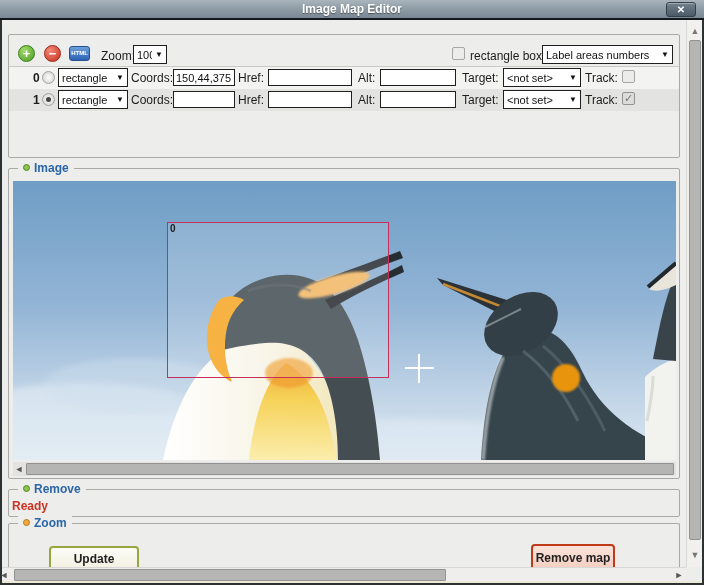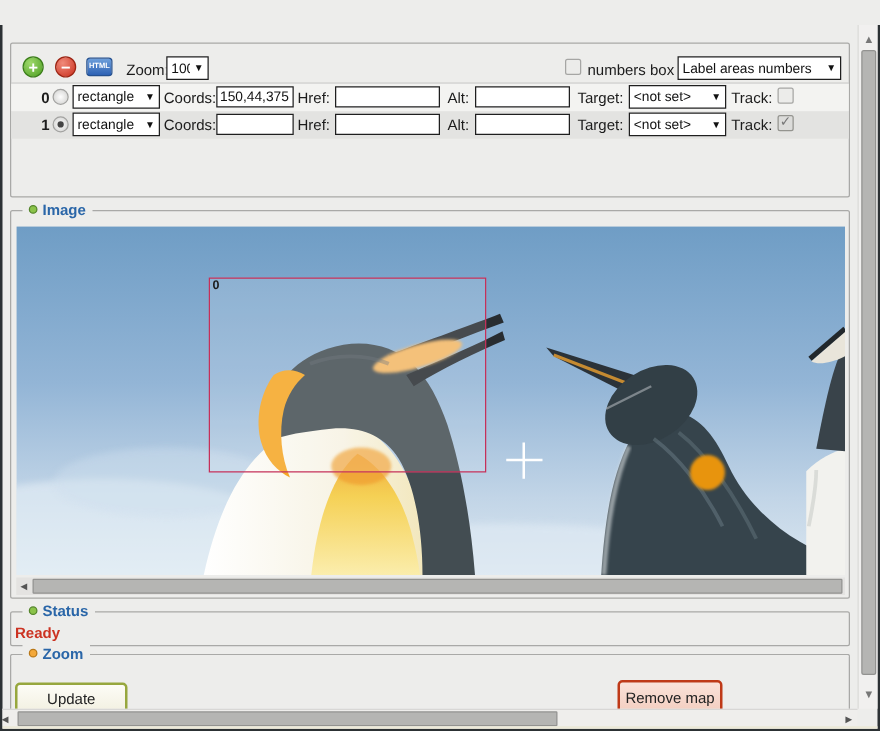--- a/index.html
+++ b/index.html
@@ -68,53 +68,57 @@
   
   .hscroll { position:absolute; background:#e4e3e1; }
   .hthumb { position:absolute; top:1px; height:12px; background:#b5b5b3; border:1px solid #929290; border-radius:1px; cursor:pointer; }
   .sarrow { position:absolute; font-size:9px; color:#555; line-height:14px; text-align:center; width:12px; height:14px; cursor:pointer; }
   .vscroll { position:absolute; left:686px; top:20px; width:16px; height:547px; background:#f1f0ef; border-left:1px solid #dadad8; }
   .vthumb { position:absolute; left:2px; top:20px; width:12px; height:500px; background:#b5b5b3; border:1px solid #929290; border-radius:2px; cursor:pointer; }
   .va { position:absolute; left:0; width:16px; height:14px; font-size:9px; color:#777; text-align:center; line-height:14px; cursor:pointer; }
 
   
   .ready { position:absolute; left:12px; top:499px; font-size:12px; font-weight:bold; color:#cc3322; }
-  .btn { position:absolute; font-size:12px; font-weight:normal; color:#222; text-align:center;
-    border-radius:4px; cursor:pointer; z-index:1; }
+  .btn { position:absolute; font-size:12px; font-weight:bold; color:#222; text-align:center;
+    border-radius:4px; cursor:pointer; z-index:1;margin-left:37px; }
   .btn-update { left:12px; top:546px; width:90px; height:27px; line-height:23px;
     background:linear-gradient(#fdfcf6,#f1efdf); border:2px solid #97a73e; }
   .btn-danger { top:544px; height:28px; line-height:24px;
     background:linear-gradient(#fae3da,#f3cdbf); border:2px solid #bf3a18; }
   .btn-remove { left:494px; width:84px; }
   .btn-cancel { left:586px; width:86px; }
   .bottom-hscroll { left:2px; top:567px; width:684px; height:14px; z-index:2; background:#efeeec; border-top:1px solid #d8d7d5; }
   .cream { position:absolute; left:2px; top:581px; width:700px; height:2px; background:#ece9d8; z-index:2; }
 </style>
 </head>
 <body>
 
 <div class="dialog">
 
+  <div class="titlebar">
+    <div class="title">Image Map Editor</div>
+    <div class="close-btn"><span>✕</span></div>
+  </div>
   <div class="content-bg"></div>
   <div class="edge-l"></div>
   <div class="edge-r"></div>
   <div class="edge-b"></div>
 
   <div class="fs" style="left:8px; top:34px; width:672px; height:124px;"></div>
 
   <div class="icon-btn circ add" style="left:18px; top:45px;"><span>+</span></div>
   <div class="icon-btn circ rem" style="left:44px; top:45px;"><span>−</span></div>
   <div class="icon-btn htmlic" style="left:69px; top:46px;"><span>HTML</span></div>
   <div class="lbl" style="left:101px; top:49px;">Zoom:</div>
   <div class="sel" style="left:133px; top:45px; width:34px;">
     <span class="sel-txt">100%</span>
     <span class="sel-arrow">▼</span>
   </div>
   <div class="cbx" style="left:452px; top:47px;"></div>
-  <div class="lbl" style="left:470px; top:49px;">numbers box</div>
+  <div class="lbl" style="left:470px; top:49px;">rectangle box</div>
   <div class="sel" style="left:542px; top:45px; width:131px;">
     <span class="sel-txt">Label areas numbers</span>
     <span class="sel-arrow">▼</span>
   </div>
   <div class="rowline"></div>
 
   <div class="area-row row0">
     <div class="idx" style="left:24px;">0</div>
     <div class="radio" style="left:33px; top:4px;"></div>
     <div class="sel" style="left:49px; top:1px; width:70px;">
@@ -235,21 +239,21 @@
     </div>
   </div>
 
   <div class="hscroll" style="left:13px; top:462px; width:663px; height:14px;">
     <span class="sarrow" style="left:0; top:0;">◄</span>
     <div class="hthumb" style="left:13px; width:648px;"></div>
   </div>
 
   <div class="fs" style="left:8px; top:489px; width:672px; height:28px;"></div>
   <div class="legend" style="left:18px; top:482px;">
-    <span class="bullet"></span><span>Status</span>
+    <span class="bullet"></span><span>Remove</span>
   </div>
   <div class="ready">Ready</div>
 
   <div class="fs" style="left:8px; top:523px; width:672px; height:56px; border-bottom:none;"></div>
   <div class="legend" style="left:18px; top:516px;">
     <span class="bullet orange"></span><span>Zoom</span>
   </div>
 
   <div class="btn btn-update">Update</div>
   <div class="btn btn-danger btn-remove">Remove map</div>

